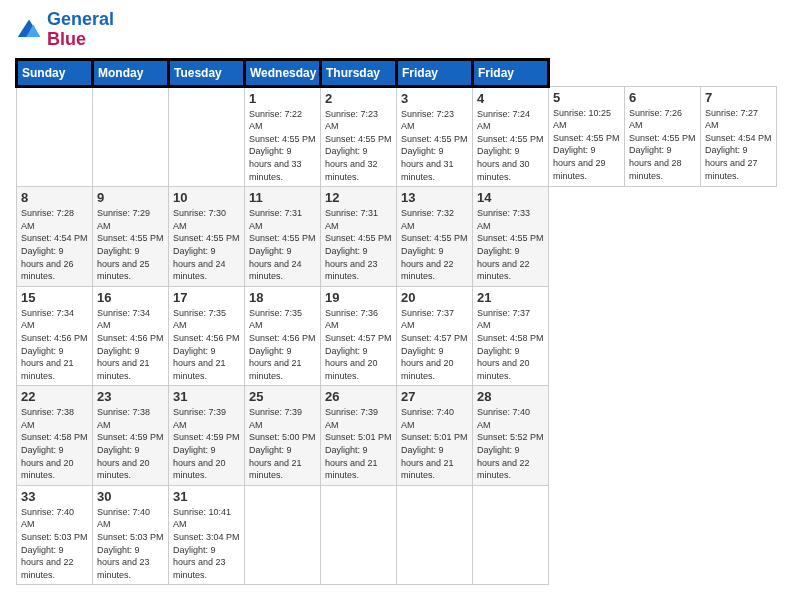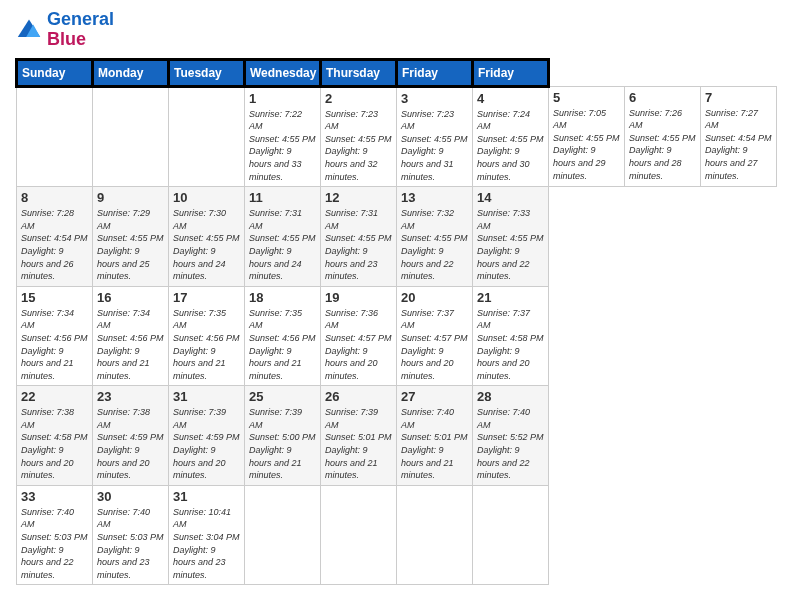--- a/index.html
+++ b/index.html
@@ -76,21 +76,20 @@
       font-size: 13px;
       font-weight: bold;
       color: #333;
       display: block;
       margin-bottom: 2px;
     }
     .day-info {
       font-size: 9px;
       line-height: 1.4;
       color: #333;
-      font-style: italic;
     }
     tr:nth-child(even) td {
       background-color: #f5f5f5;
     }
     tr:nth-child(odd) td {
       background-color: #fff;
     }
     td.empty {
       background-color: #f5f5f5;
     }
@@ -161,21 +160,21 @@
         <span class="day-num">4</span>
         <div class="day-info">
           <span>Sunrise: 7:24 AM</span><br>
           <span>Sunset: 4:55 PM</span><br>
           <span>Daylight: 9 hours and 30 minutes.</span>
         </div>
       </td>
           <td>
         <span class="day-num">5</span>
         <div class="day-info">
-          <span>Sunrise: 7:05 AM</span><br>
+          <span>Sunrise: 10:25 AM</span><br>
           <span>Sunset: 4:55 PM</span><br>
           <span>Daylight: 9 hours and 29 minutes.</span>
         </div>
       </td>
           <td>
         <span class="day-num">6</span>
         <div class="day-info">
           <span>Sunrise: 7:26 AM</span><br>
           <span>Sunset: 4:55 PM</span><br>
           <span>Daylight: 9 hours and 28 minutes.</span>

